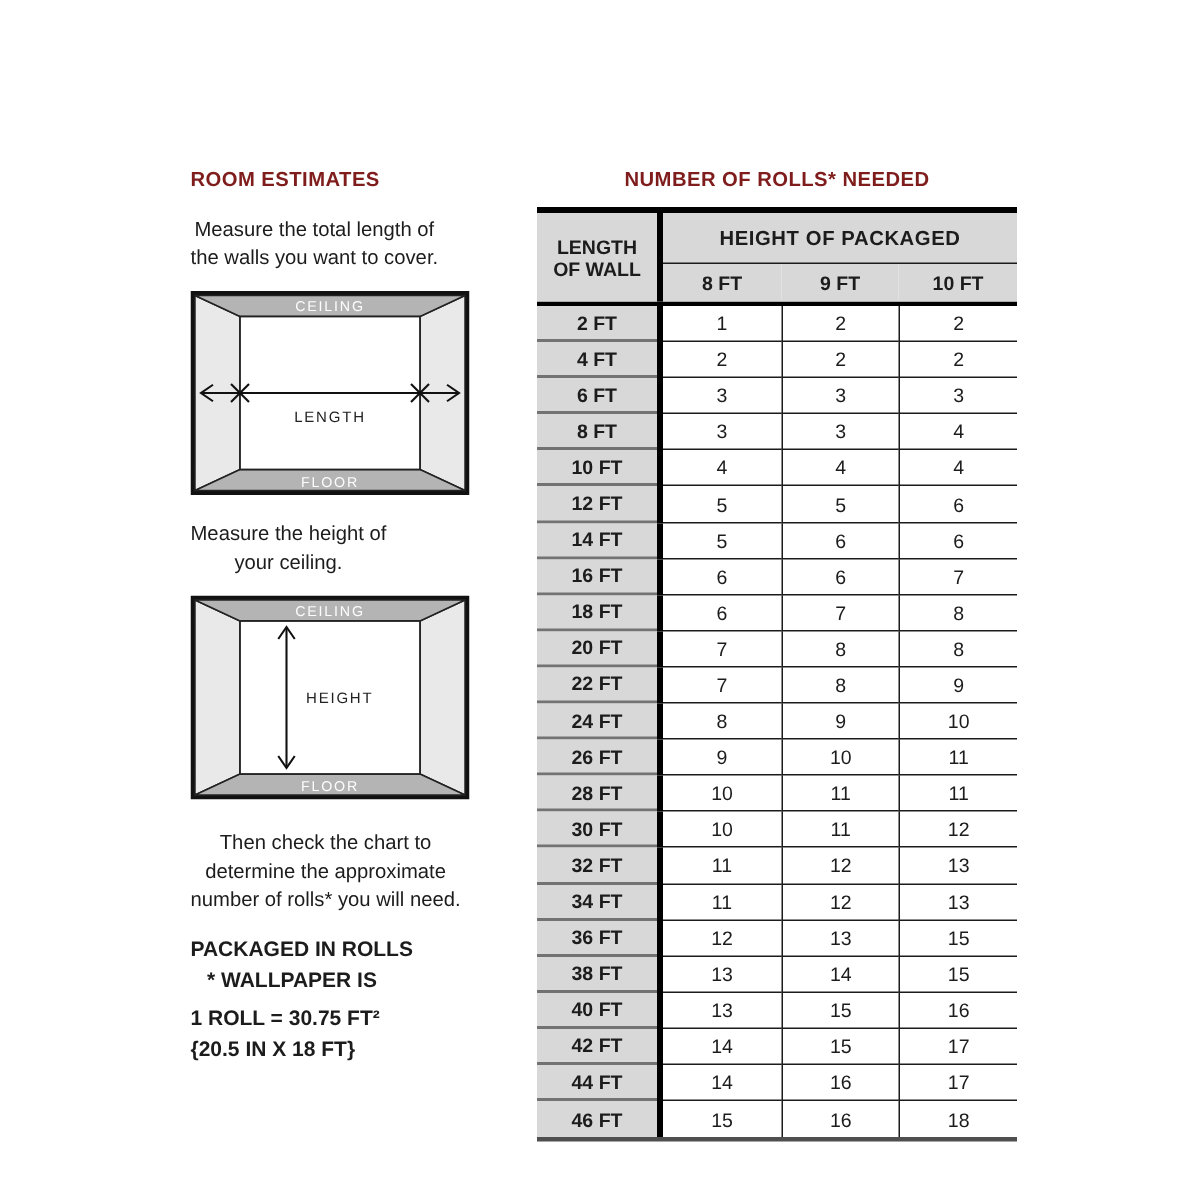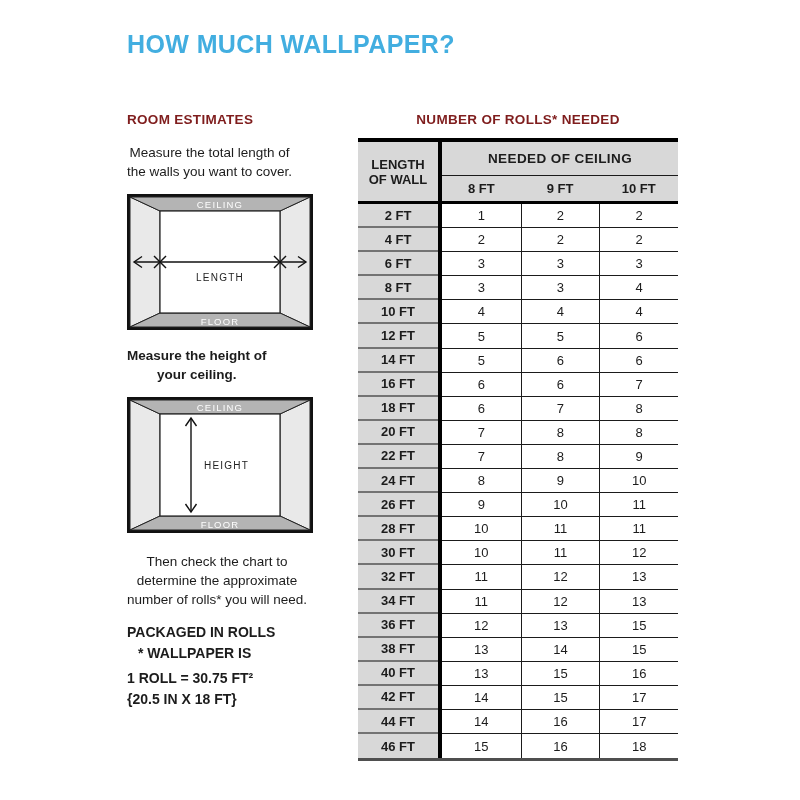--- a/index.html
+++ b/index.html
@@ -10,21 +10,21 @@
   .title { position:absolute; left:127px; top:30px; font-size:25px; font-weight:bold; color:#42aee0; letter-spacing:0.4px; }
 
   .section-heading { font-size:13.5px; font-weight:bold; color:#7f1d1d; letter-spacing:0.3px; }
 
   .left-col { position:absolute; left:127px; top:0; width:230px; height:800px; }
   .left-col > * { position:absolute; left:0; }
   .lc-heading   { top:112px; }
   .para         { font-size:13.5px; line-height:19px; color:#1c1c1c;text-align:center; }
   .para-1       { top:143px; }
   .room-svg-1   { top:194px; }
-  .para-2       { top:346px;font-weight:bold; }
+  .para-2       { top:346px; }
   .room-svg-2   { top:397px; }
   .para-3       { top:552px; }
   .note         { top:622px; font-size:14px; font-weight:bold; line-height:21px; }
   .note div:nth-child(2) { padding-left:11px; }
   .formula      { top:668px; font-size:14px; font-weight:bold; line-height:21px; }
 
   .room-text    { font-size:9.5px; letter-spacing:1.2px; }
   .room-dim     { font-size:10px; letter-spacing:1.2px; fill:#222; }
 
   .right-heading { position:absolute; left:358px; top:112px; width:320px; text-align:center; }
@@ -46,21 +46,20 @@
   .tcell.bl { border-left:1px solid #1b1b1b; }
   .t-body .trow:last-child .tlabel,
   .t-body .trow:last-child .tcell { border-bottom:none; }
   .t-bottomborder { height:3px; background:#4f4f4f; }
 </style>
 </head>
 <body>
 
 <div class="page">
 
-  <h1 class="title">HOW MUCH WALLPAPER?</h1>
 
   <div class="left-col">
     <div class="section-heading lc-heading">ROOM ESTIMATES</div>
 
     <div class="para para-1">
         <div>Measure the total length of</div>
         <div>the walls you want to cover.</div>
       </div>
 
     <svg class="room-svg-1" width="186" height="136" viewBox="0 0 186 136">
@@ -127,21 +126,21 @@
 
   <div class="rolls-table">
     <div class="t-topborder"></div>
     <div class="t-head">
       <div class="t-col1head">
           <div>LENGTH</div>
           <div>OF WALL</div>
         </div>
       <div class="t-vdiv"></div>
       <div class="t-headright">
-        <div class="t-group">NEEDED OF CEILING</div>
+        <div class="t-group">HEIGHT OF PACKAGED</div>
         <div class="t-subs">
           <div class="t-sub">8 FT</div>
           <div class="t-sub">9 FT</div>
           <div class="t-sub">10 FT</div>
         </div>
       </div>
     </div>
     <div class="t-thickline"></div>
     <div class="t-body">
         <div class="trow">

